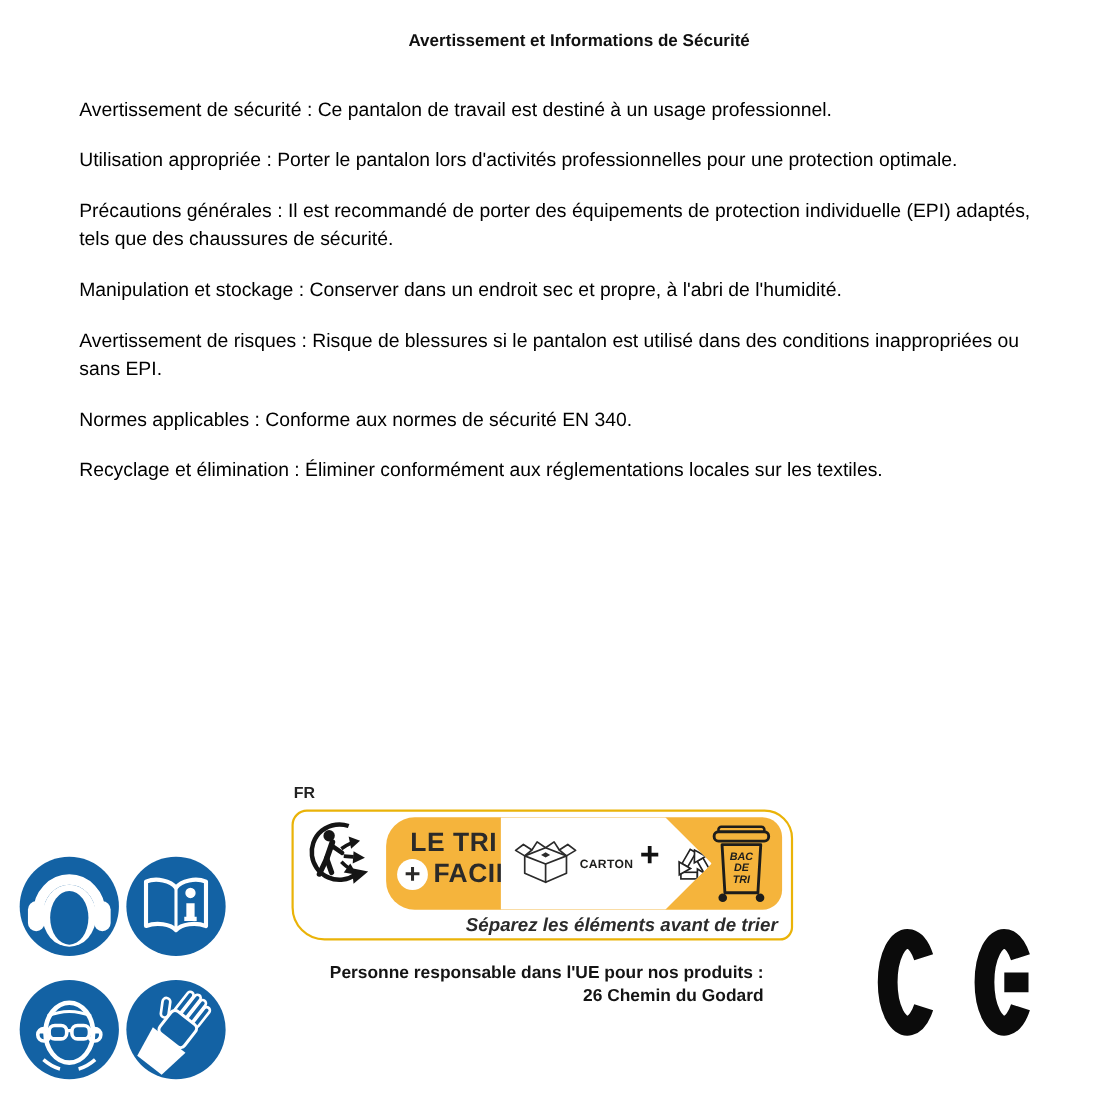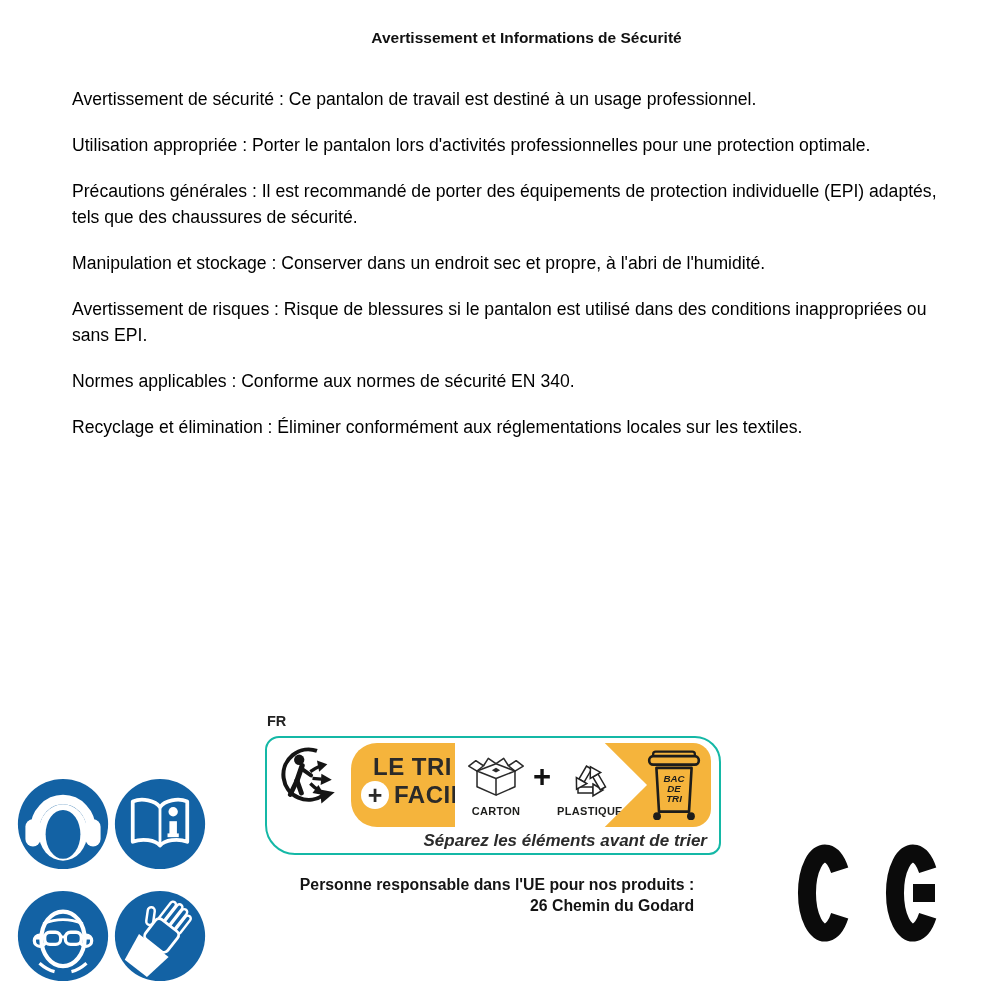--- a/index.html
+++ b/index.html
@@ -18,21 +18,21 @@
   }
   .content p{margin:0 0 20px 0;}
 
   
   .fr-label{
     position:absolute;left:267px;top:713px;
     font-size:14.5px;font-weight:bold;color:#222;
   }
   .infotri-box{
     position:absolute;left:265px;top:736px;width:452px;height:115px;
-    background:#fff;border:2px solid #14b8a6;
+    background:#fff;border:2px solid #eab308;
     border-radius:14px 26px 12px 30px;
   }
   .triman-wrap{position:absolute;left:10px;top:5px;width:74px;height:78px;}
   .band{
     position:absolute;left:84px;top:5px;width:360px;height:84px;
     background:#F5B43C;border-radius:26px 18px 18px 26px;
   }
   .headline{position:absolute;left:10px;top:11px;color:#2b2a29;font-weight:bold;}
   .headline .l1{font-size:24px;line-height:25px;margin-left:12px;letter-spacing:.5px;}
   .headline .l2{display:flex;align-items:center;gap:5px;margin-top:2px;}
@@ -40,21 +40,21 @@
     width:28px;height:28px;background:#fff;border-radius:50%;
     display:flex;align-items:center;justify-content:center;
     font-size:25px;font-weight:bold;color:#2b2a29;line-height:1;
   }
   .headline .word{font-size:24px;letter-spacing:.5px;}
   .chevron{
     position:absolute;left:104px;top:0;width:192px;height:84px;background:#fff;
     clip-path:polygon(0 0, 78% 0, 100% 50%, 78% 100%, 0 100%);
     display:flex;align-items:center;padding-left:10px;gap:5px;box-sizing:border-box;
   }
-  .mat{display:flex;flex-direction:column;align-items:center;}
+  .mat{display:flex;align-items:center;}
   .mat-label{font-size:11px;font-weight:bold;color:#1d1d1b;letter-spacing:.3px;margin-top:1px;}
   .big-plus{font-size:31px;font-weight:bold;color:#111;margin:0 1px 16px 1px;}
   .bin-wrap{position:absolute;right:7px;top:2px;width:60px;height:81px;font-style:italic;}
   .note{
     position:absolute;right:12px;top:93px;
     font-size:17px;font-style:italic;font-weight:bold;color:#2b2b2b;margin-left:20px;
   }
 
   
   .contact{

